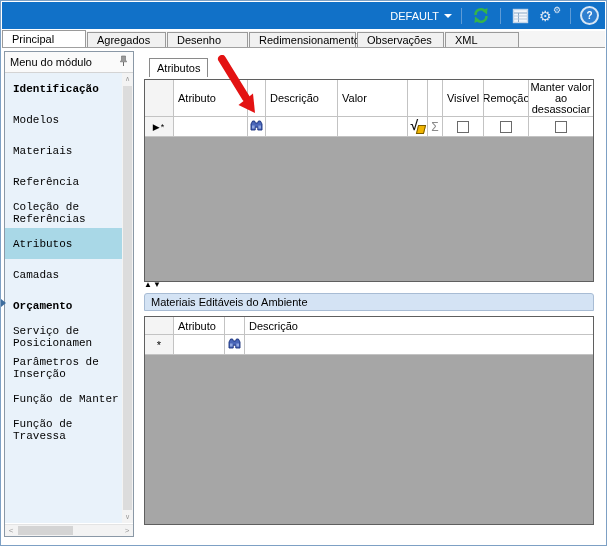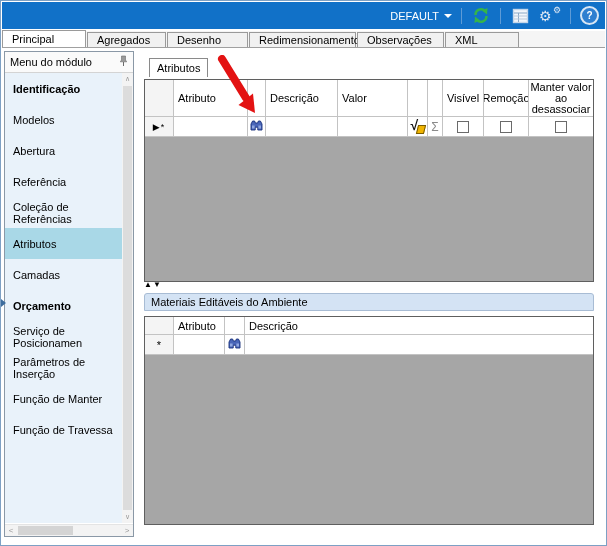--- a/index.html
+++ b/index.html
@@ -23,21 +23,21 @@
     background:#f5f5f5;border-bottom:1px solid #a0a0a0;box-sizing:border-box;}
   .tab{height:15px;box-sizing:border-box;background:#f1f1f1;border:1px solid #9a9a9a;border-bottom:none;
     padding-left:9px;display:flex;align-items:center;margin-right:1px;}
   .tab.active{height:17px;background:#fff;position:relative;z-index:2;text-align:right;}
   
   .tabpage{position:absolute;left:1px;top:47px;width:487px;height:494px;background:#fff;}
   
   .sidebar{position:absolute;left:2px;top:3px;width:130px;height:486px;border:1px solid #8a98a6;background:#fff;box-sizing:border-box;}
   .sb-header{position:absolute;left:0;top:0;right:0;height:21px;background:#fafafa;border-bottom:1px solid #d4d4d4;
     display:flex;align-items:center;justify-content:space-between;padding:0 5px;box-sizing:border-box;}
-  .sb-list{position:absolute;left:0;top:21px;width:117px;bottom:13px;background:#e9f2fa;overflow:hidden;}
+  .sb-list{position:absolute;left:0;top:21px;width:117px;bottom:13px;background:#e9f2fa;overflow:hidden;font-family:Liberation Mono, monospace;}
   .sb-item{height:31px;display:flex;align-items:center;padding-left:8px;box-sizing:border-box;cursor:default;}
   .sb-item.bold{font-weight:bold;}
   .sb-item.selected{background:#a9d8e7;}
   .vsb{position:absolute;top:21px;right:0;width:11px;bottom:13px;background:#f3f3f3;}
   .vsb .arr{position:absolute;left:0;width:11px;height:12px;color:#9a9a9a;font-size:7px;display:flex;align-items:center;justify-content:center;}
   .vsb .thumb{position:absolute;left:1px;right:1px;top:13px;bottom:13px;background:#dcdcdc;}
   .hsb{position:absolute;left:0;right:0;bottom:0;height:12px;background:#f3f3f3;border-top:1px solid #e4e4e4;box-sizing:border-box;}
   .hsb .arr{position:absolute;top:0;width:12px;height:11px;color:#9a9a9a;font-size:8px;display:flex;align-items:center;justify-content:center;}
   .hsb .thumb{position:absolute;left:13px;top:1px;width:55px;height:9px;background:#d4d4d4;}
   .side-pointer{position:absolute;left:0;top:298px;width:0;height:0;z-index:5;
@@ -142,21 +142,21 @@
         </span>
       </div>
       <div class="sb-list">
         <div class="sb-item bold">
             <span>Identificação</span>
           </div>
         <div class="sb-item">
             <span>Modelos</span>
           </div>
         <div class="sb-item">
-            <span>Abertura</span>
+            <span>Materiais</span>
           </div>
         <div class="sb-item">
             <span>Referência</span>
           </div>
         <div class="sb-item">
             <span>Coleção de Referências</span>
           </div>
         <div class="sb-item selected">
             <span>Atributos</span>
           </div>

